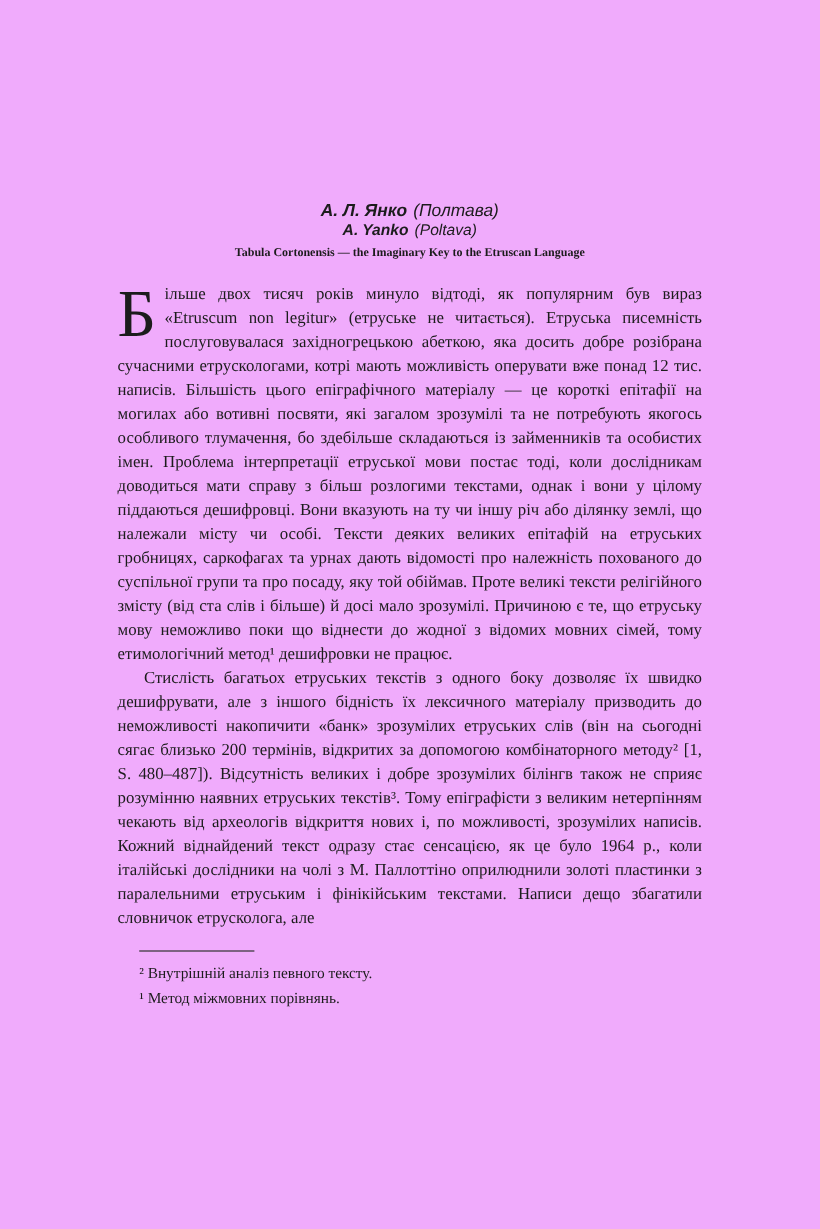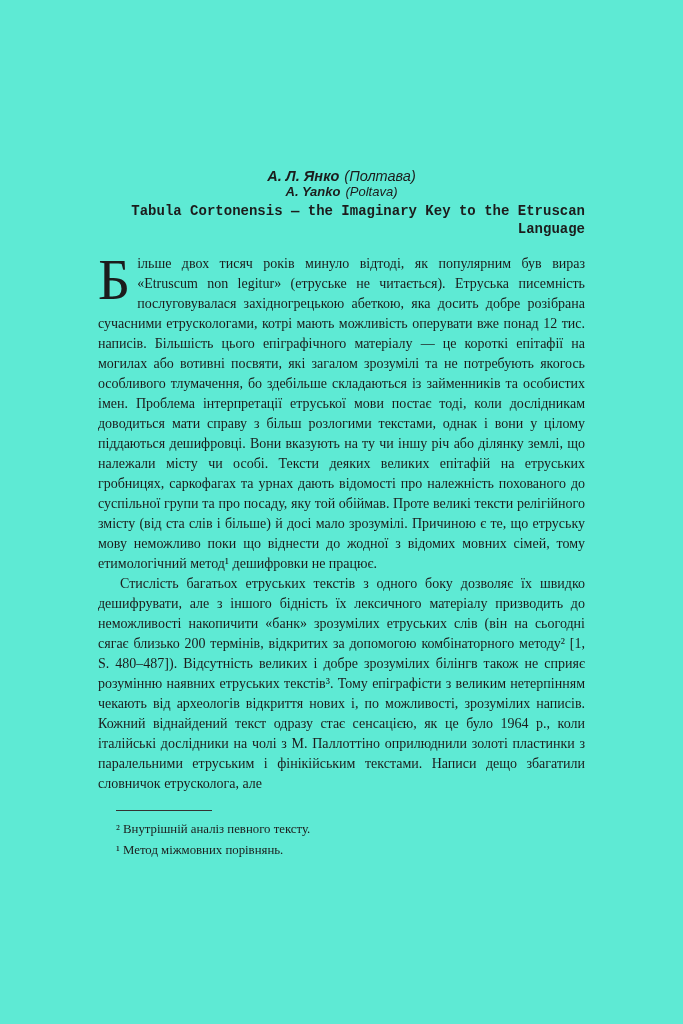--- a/index.html
+++ b/index.html
@@ -5,21 +5,21 @@
   html, body {
     margin: 0;
     padding: 0;
     background: #ffffff;
   }
   .page {
     position: relative;
     width: 683px;
     height: 1024px;
     margin: 0 auto;
-    background: #5eead4;
+    background: #f0abfc;
     box-sizing: border-box;
     padding: 0 98px;
     overflow: hidden;
     color: #1c1c1c;
   }
   .author-line {
     padding-top: 168px;
     text-align: center;
     font-family: "Liberation Sans", sans-serif;
     font-size: 14.5px;
@@ -41,24 +41,24 @@
     line-height: 22px;
     margin: 18px 0 26px 0;
   }
   .author-line-en {
     text-align: center;
     font-family: "Liberation Sans", sans-serif;
     font-size: 13px;
     margin-bottom: 3px;
   }
   .title-en {
-    text-align: right;
-    font-family: Liberation Mono, monospace;
+    text-align: center;
+    font-family: Liberation Serif, serif;
     font-weight: bold;
-    font-size: 14px;
+    font-size: 10px;
     line-height: 18px;
     margin: 0 0 16px 0;
   }
   .body-text {
     font-family: "Liberation Serif", serif;
     font-size: 14px;
     line-height: 20px;
     text-align: justify;
   }
   .para {

